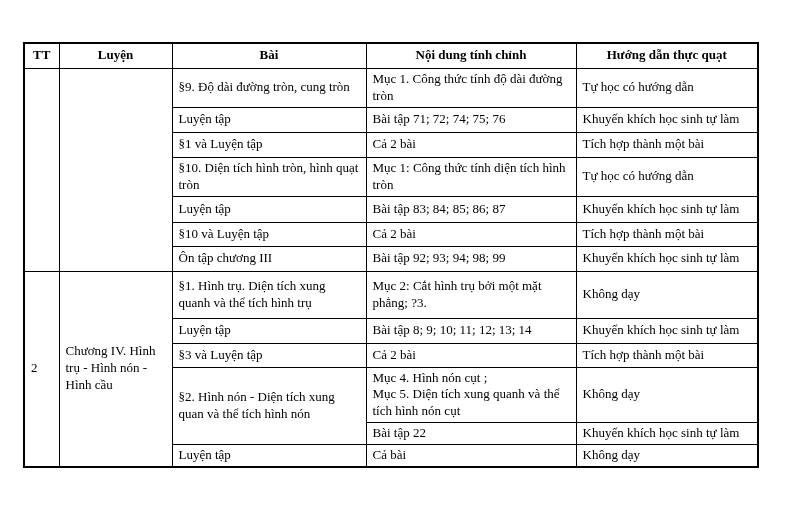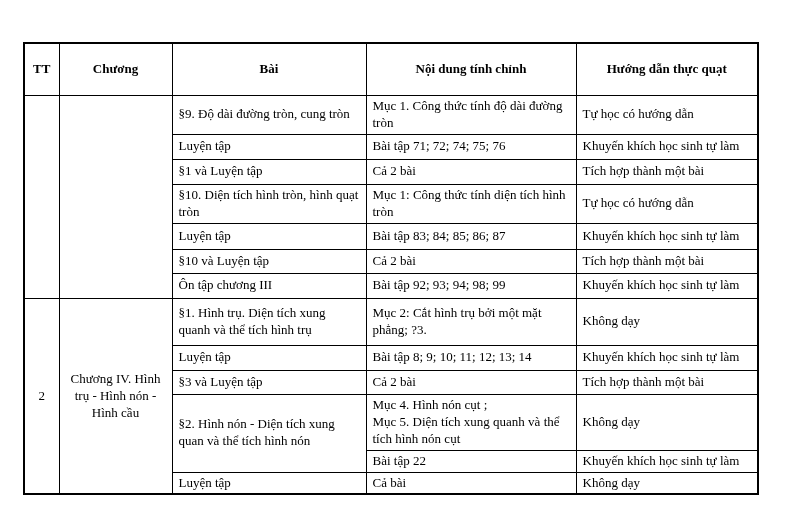--- a/index.html
+++ b/index.html
@@ -28,23 +28,23 @@
     border: 1px solid #000;
     padding: 2px 6px;
     vertical-align: middle;
     line-height: 1.3;
     overflow: hidden;
     word-wrap: break-word;
   }
   table.adjust th {
     font-weight: bold;
     text-align: center;
-    padding: 17px 4px;
+    padding: 3px 4px;
   }
-  td.center { text-align: center; padding-left: 2px; padding-right: 2px; }
+  td.center { text-align: left; padding-left: 2px; padding-right: 2px; }
   td.pre { white-space: pre-line; }
   td.dot-b { border-bottom: 1px dotted #000; margin-top: 12px; }
   td.dot-t { border-top: 1px dotted #000; margin-left: 20px; }
   tr.h25 { height: 25px; }
   tr.h24 { height: 24px; }
   tr.h26 { height: 26px; }
   tr.h39 { height: 39px; }
   tr.h47 { height: 47px; }
   tr.h54 { height: 54px; }
   tr.h22 { height: 22px; }
@@ -58,21 +58,21 @@
     <colgroup>
       <col style="width:35px">
       <col style="width:113px">
       <col style="width:194px">
       <col style="width:210px">
       <col style="width:182px">
     </colgroup>
     <thead>
       <tr class="h25">
         <th>TT</th>
-        <th>Chương</th>
+        <th>Luyện</th>
         <th>Bài</th>
         <th>Nội dung tính chỉnh</th>
         <th>Hướng dẫn thực quạt</th>
       </tr>
     </thead>
     <tbody>
 
       <tr class="h39">
         <td class="center" rowspan="7"></td>
         <td class="center" rowspan="7"></td>

